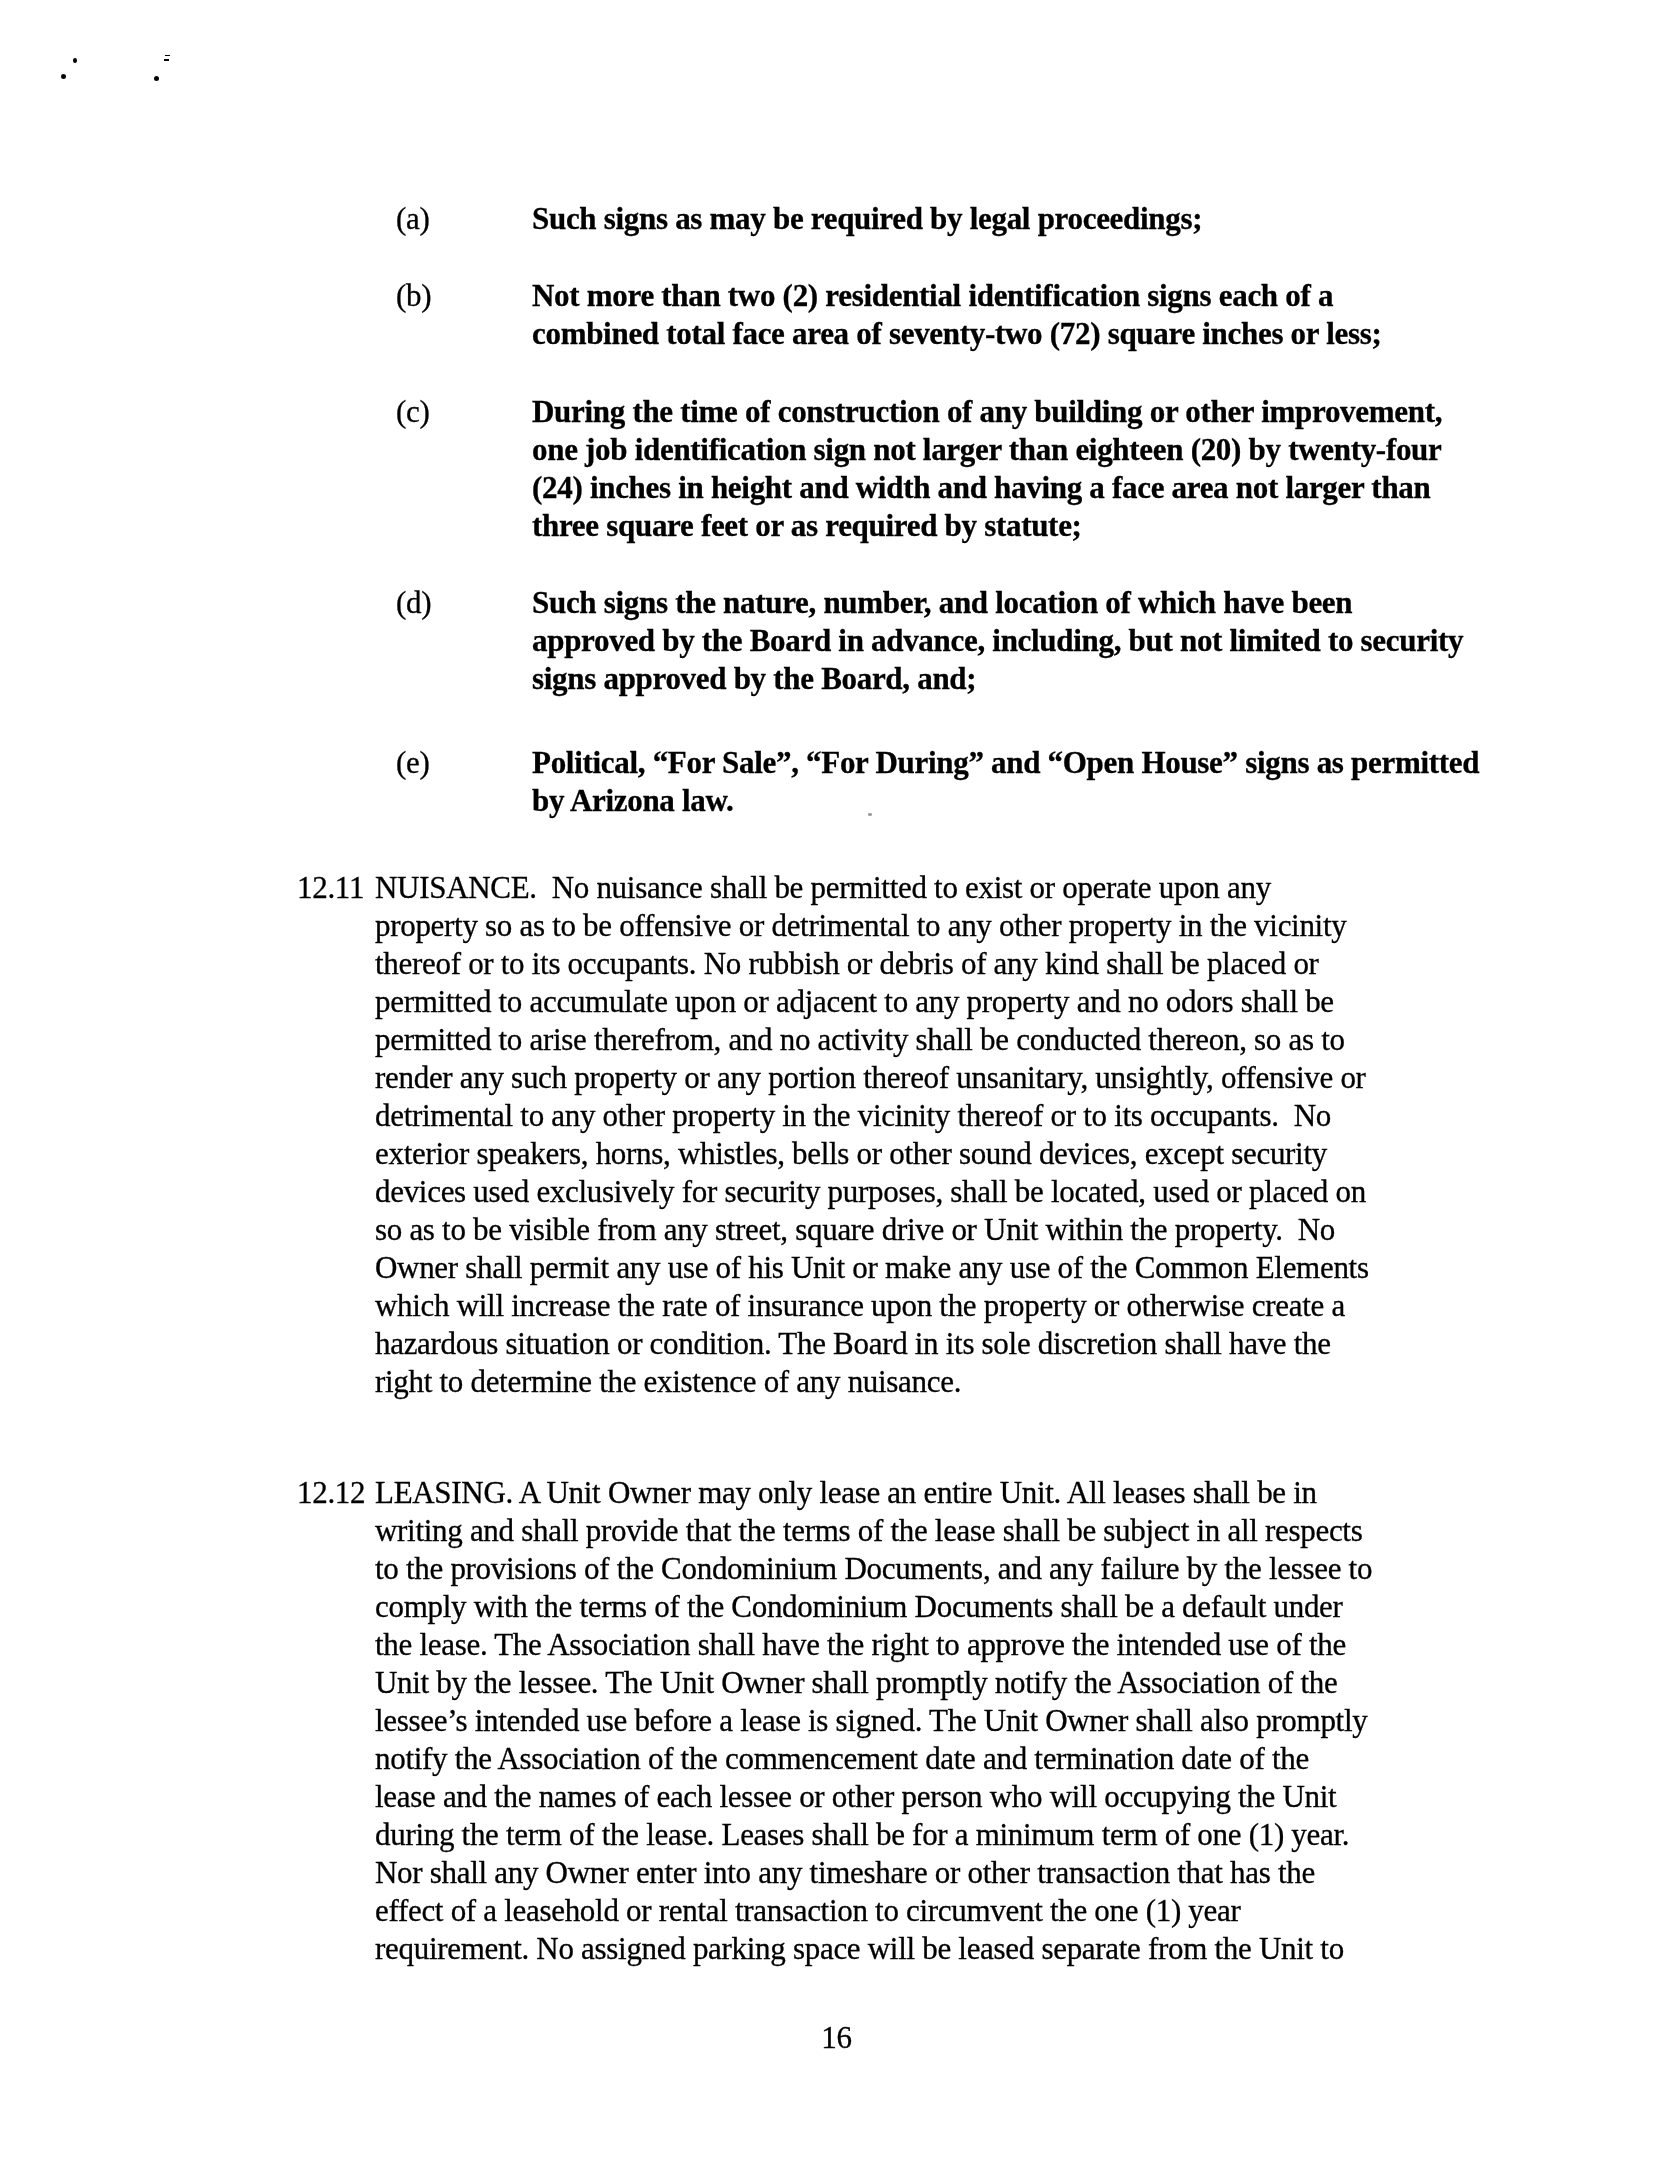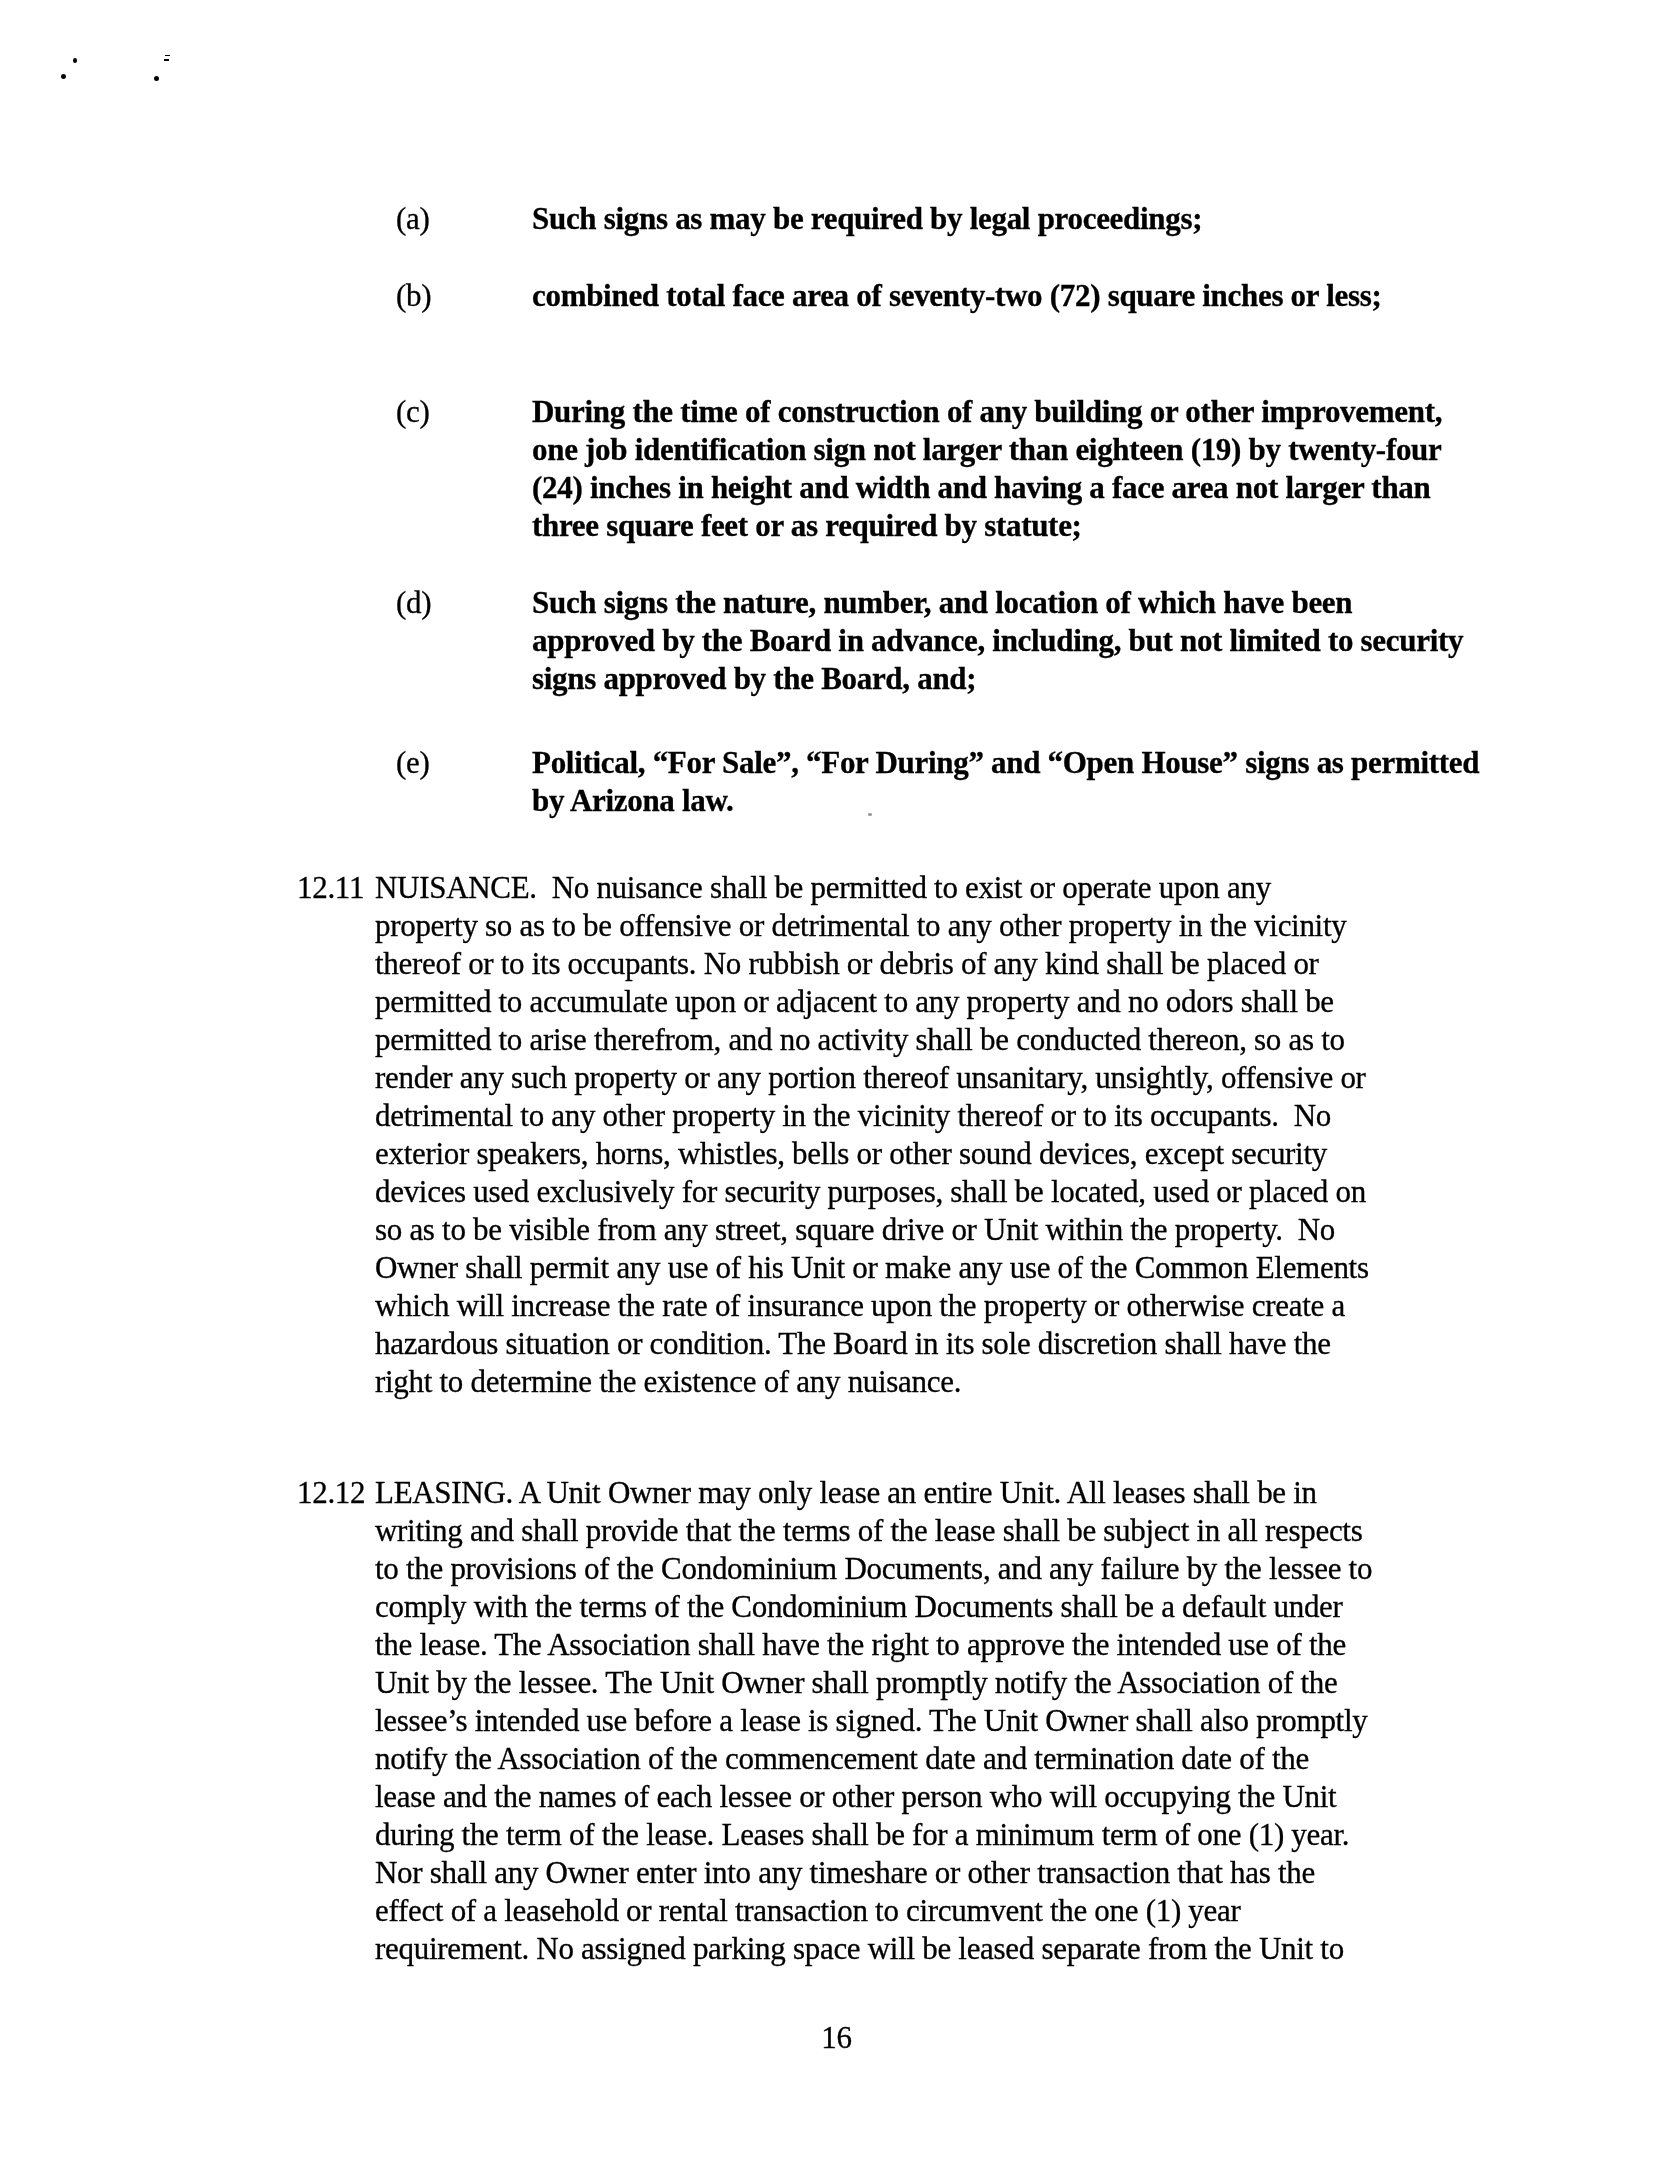--- a/index.html
+++ b/index.html
@@ -60,29 +60,30 @@
   <div class="item" style="top: 200px;">
     <div class="item-label">(a)</div>
     <div class="item-text">
         <div class="line">Such signs as may be required by legal proceedings;</div>
       </div>
   </div>
 
   <div class="item" style="top: 277px;">
     <div class="item-label">(b)</div>
     <div class="item-text">
+        <div class="line">Not more than two (2) residential identification signs each of a</div>
         <div class="line">combined total face area of seventy-two (72) square inches or less;</div>
       </div>
   </div>
 
   <div class="item" style="top: 393px;">
     <div class="item-label">(c)</div>
     <div class="item-text">
         <div class="line">During the time of construction of any building or other improvement,</div>
-        <div class="line">one job identification sign not larger than eighteen (19) by twenty-four</div>
+        <div class="line">one job identification sign not larger than eighteen (20) by twenty-four</div>
         <div class="line">(24) inches in height and width and having a face area not larger than</div>
         <div class="line">three square feet or as required by statute;</div>
       </div>
   </div>
 
   <div class="item" style="top: 584px;">
     <div class="item-label">(d)</div>
     <div class="item-text">
         <div class="line">Such signs the nature, number, and location of which have been</div>
         <div class="line">approved by the Board in advance, including, but not limited to security</div>

